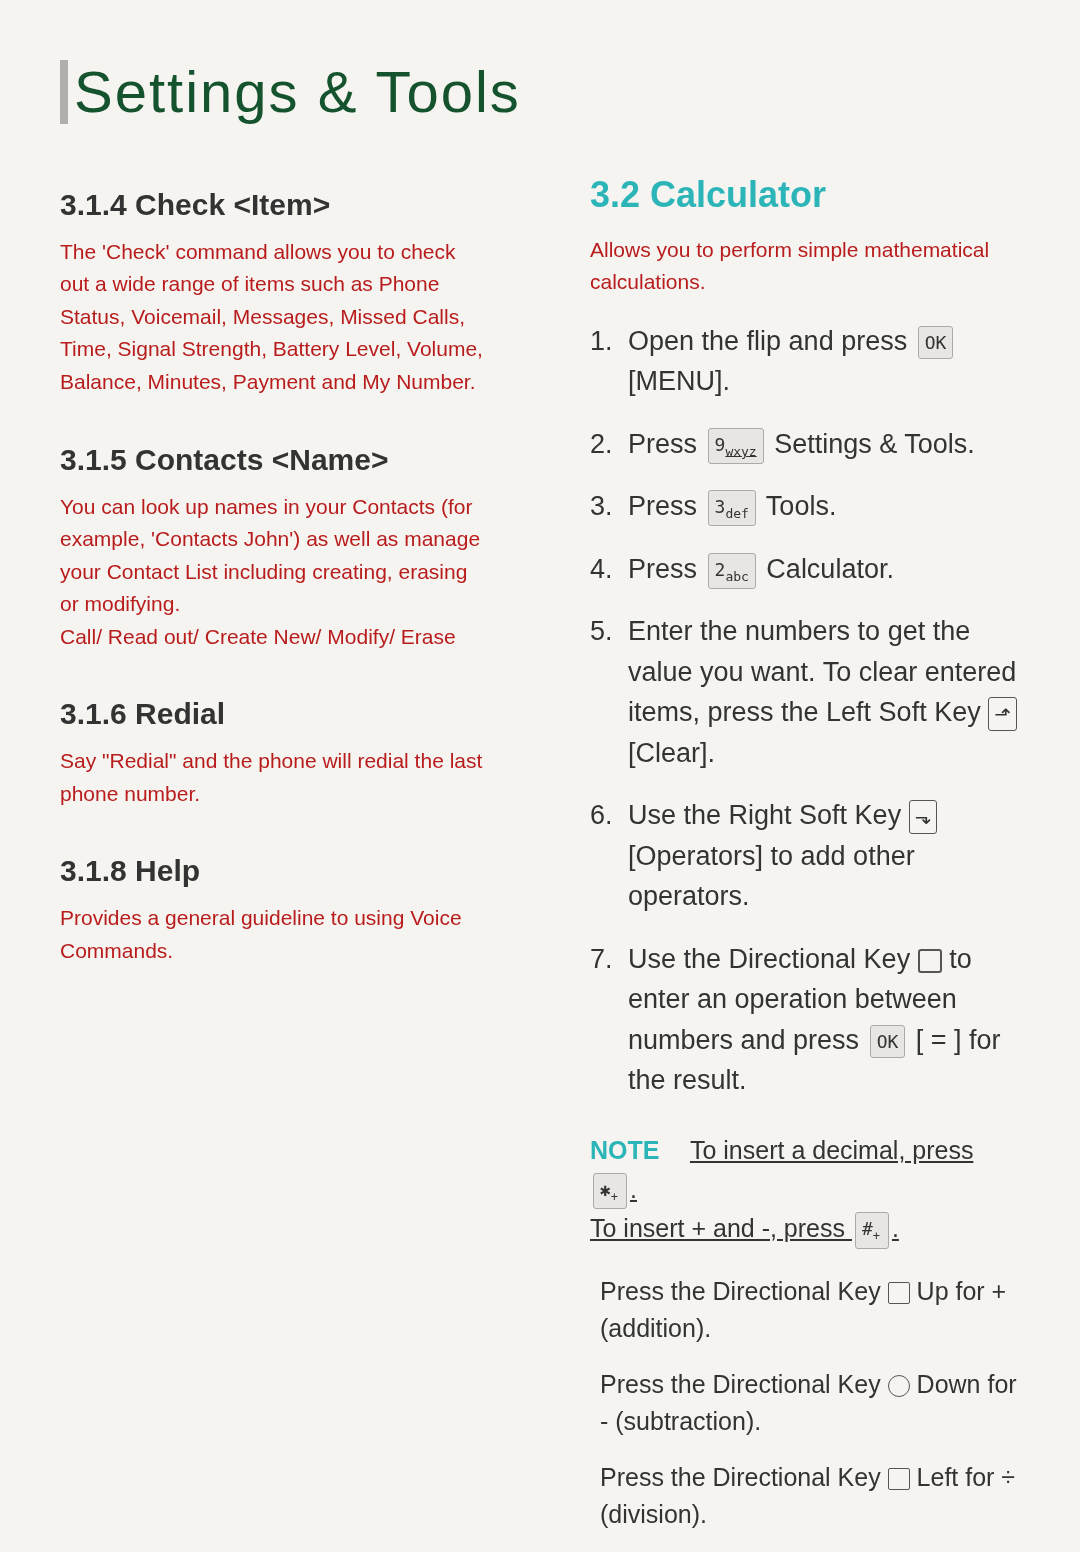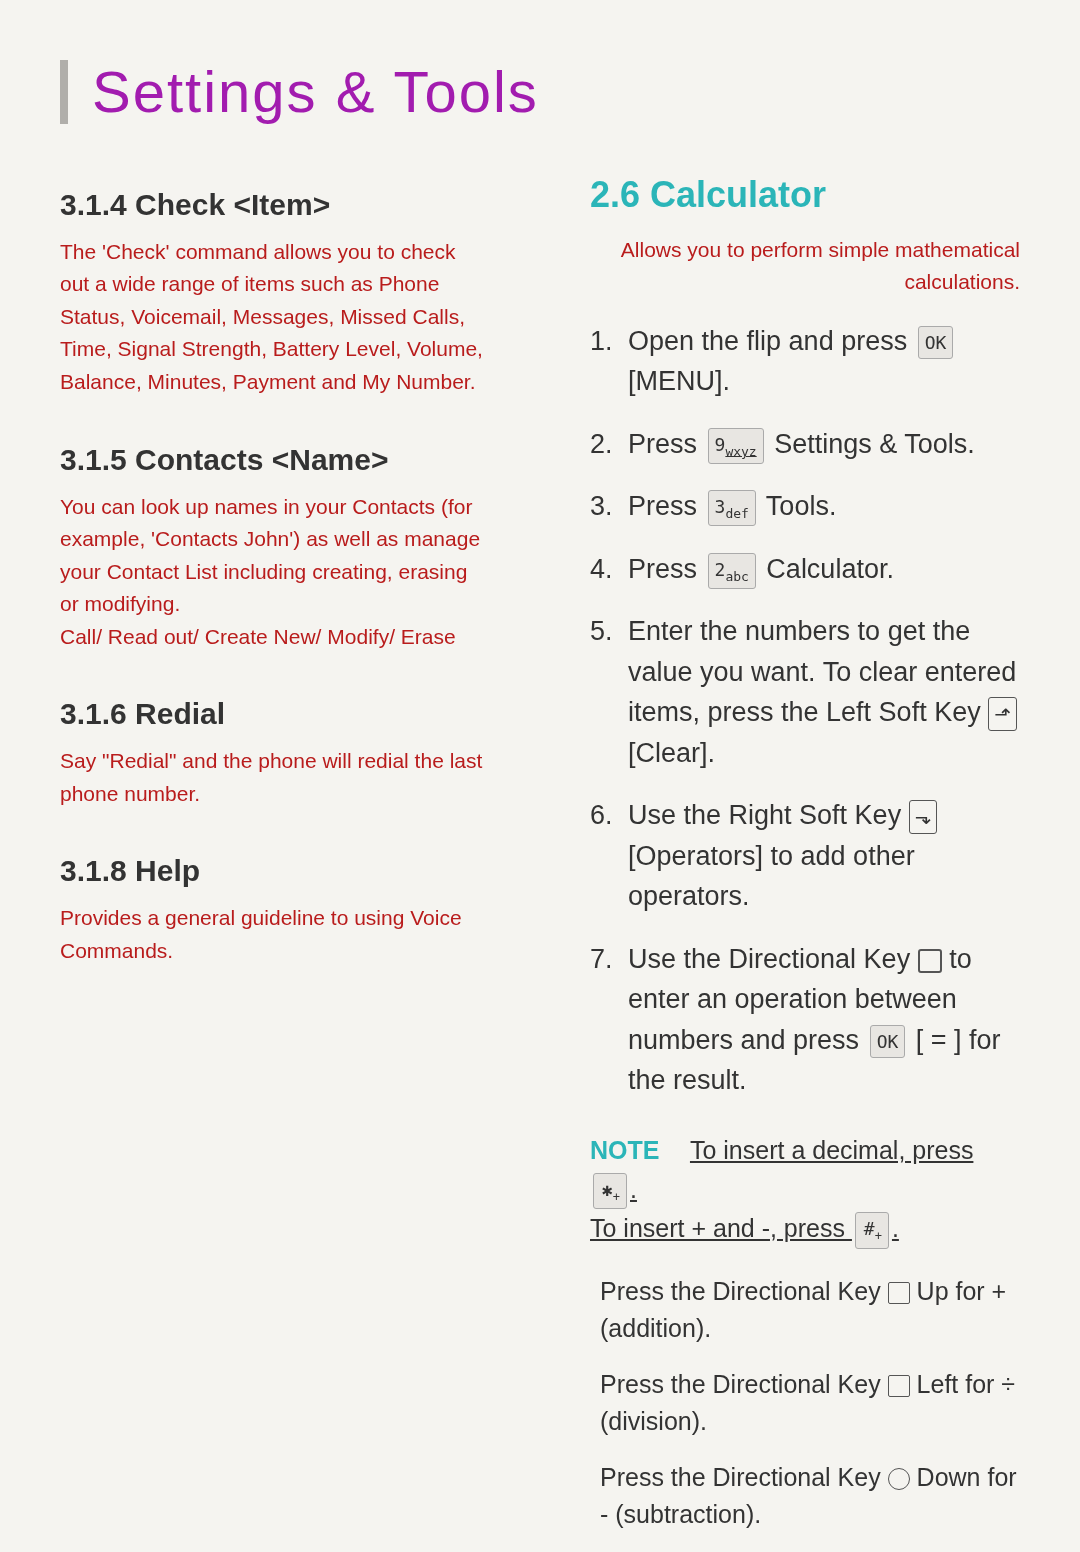--- a/index.html
+++ b/index.html
@@ -23,24 +23,24 @@
       min-height: 1552px;
       background: #f5f4f0;
       padding: 60px 60px 80px 60px;
       display: flex;
       flex-direction: column;
     }
 
     .page-title {
       font-size: 58px;
       font-weight: 300;
-      color: #a21caf;
+      color: #14532d;
       letter-spacing: 2px;
       margin-bottom: 50px;
-      padding-left: 24px;
+      padding-left: 6px;
       border-left: 8px solid #b0aeaa;
       line-height: 1.1;
     }
 
     .two-column {
       display: flex;
       flex-direction: row;
       gap: 60px;
       flex: 1;
     }
@@ -142,21 +142,21 @@
       background: #e8e6e2;
       border: 1.5px solid #aaa;
       border-radius: 3px;
       padding: 2px 6px;
       font-size: 18px;
       font-family: monospace;
       vertical-align: middle;
       margin: 0 3px;
       color: #333;
       min-width: 34px;
-      text-align: right;
+      text-align: left;
     }
   </style>
 </head>
 <body>
 
 <div class="page-container">
 
   <div class="page-title">Settings &amp; Tools</div>
 
   <div class="two-column">
@@ -184,23 +184,23 @@
 
       <div class="section">
         <div class="section-heading">3.1.8 Help</div>
         <div class="section-body">Provides a general guideline to using Voice Commands.</div>
       </div>
 
     </div>
 
     <div class="right-column">
 
-      <div class="section-heading-cyan">2.6 Calculator</div>
-
-      <div class="section-body" style="margin-bottom:22px;text-align:right;">Allows you to perform simple mathematical calculations.</div>
+      <div class="section-heading-cyan">3.2 Calculator</div>
+
+      <div class="section-body" style="margin-bottom:22px;">Allows you to perform simple mathematical calculations.</div>
 
       <ol class="numbered-list">
 
         <li>
           <span class="list-num">1.</span>
           <span class="list-text">
             Open the flip and press <span class="key-icon">OK</span> [MENU].
           </span>
         </li>
 
@@ -253,24 +253,24 @@
         <span class="note-content">
           To insert a decimal, press <span class="key-icon">✱<sub style="font-size:12px;">+</sub></span>.<br>
           To insert + and -, press <span class="key-icon">#<sub style="font-size:12px;">+</sub></span>.
         </span>
 
         <div class="note-subitems">
           <div class="note-subitem">
             Press the Directional Key <span style="display:inline-block;width:22px;height:22px;border:1.5px solid #555;border-radius:2px;vertical-align:middle;"></span> Up for + (addition).
           </div>
           <div class="note-subitem">
+            Press the Directional Key <span style="display:inline-block;width:22px;height:22px;border:1.5px solid #555;border-radius:50%;vertical-align:middle;"></span> Down for - (subtraction).
+          </div>
+          <div class="note-subitem">
             Press the Directional Key <span style="display:inline-block;width:22px;height:22px;border:1.5px solid #555;border-radius:2px;vertical-align:middle;"></span> Left for ÷ (division).
           </div>
-          <div class="note-subitem">
-            Press the Directional Key <span style="display:inline-block;width:22px;height:22px;border:1.5px solid #555;border-radius:50%;vertical-align:middle;"></span> Down for - (subtraction).
-          </div>
         </div>
       </div>
 
     </div>
   </div>
 
 </div>
 
 </body></html>

